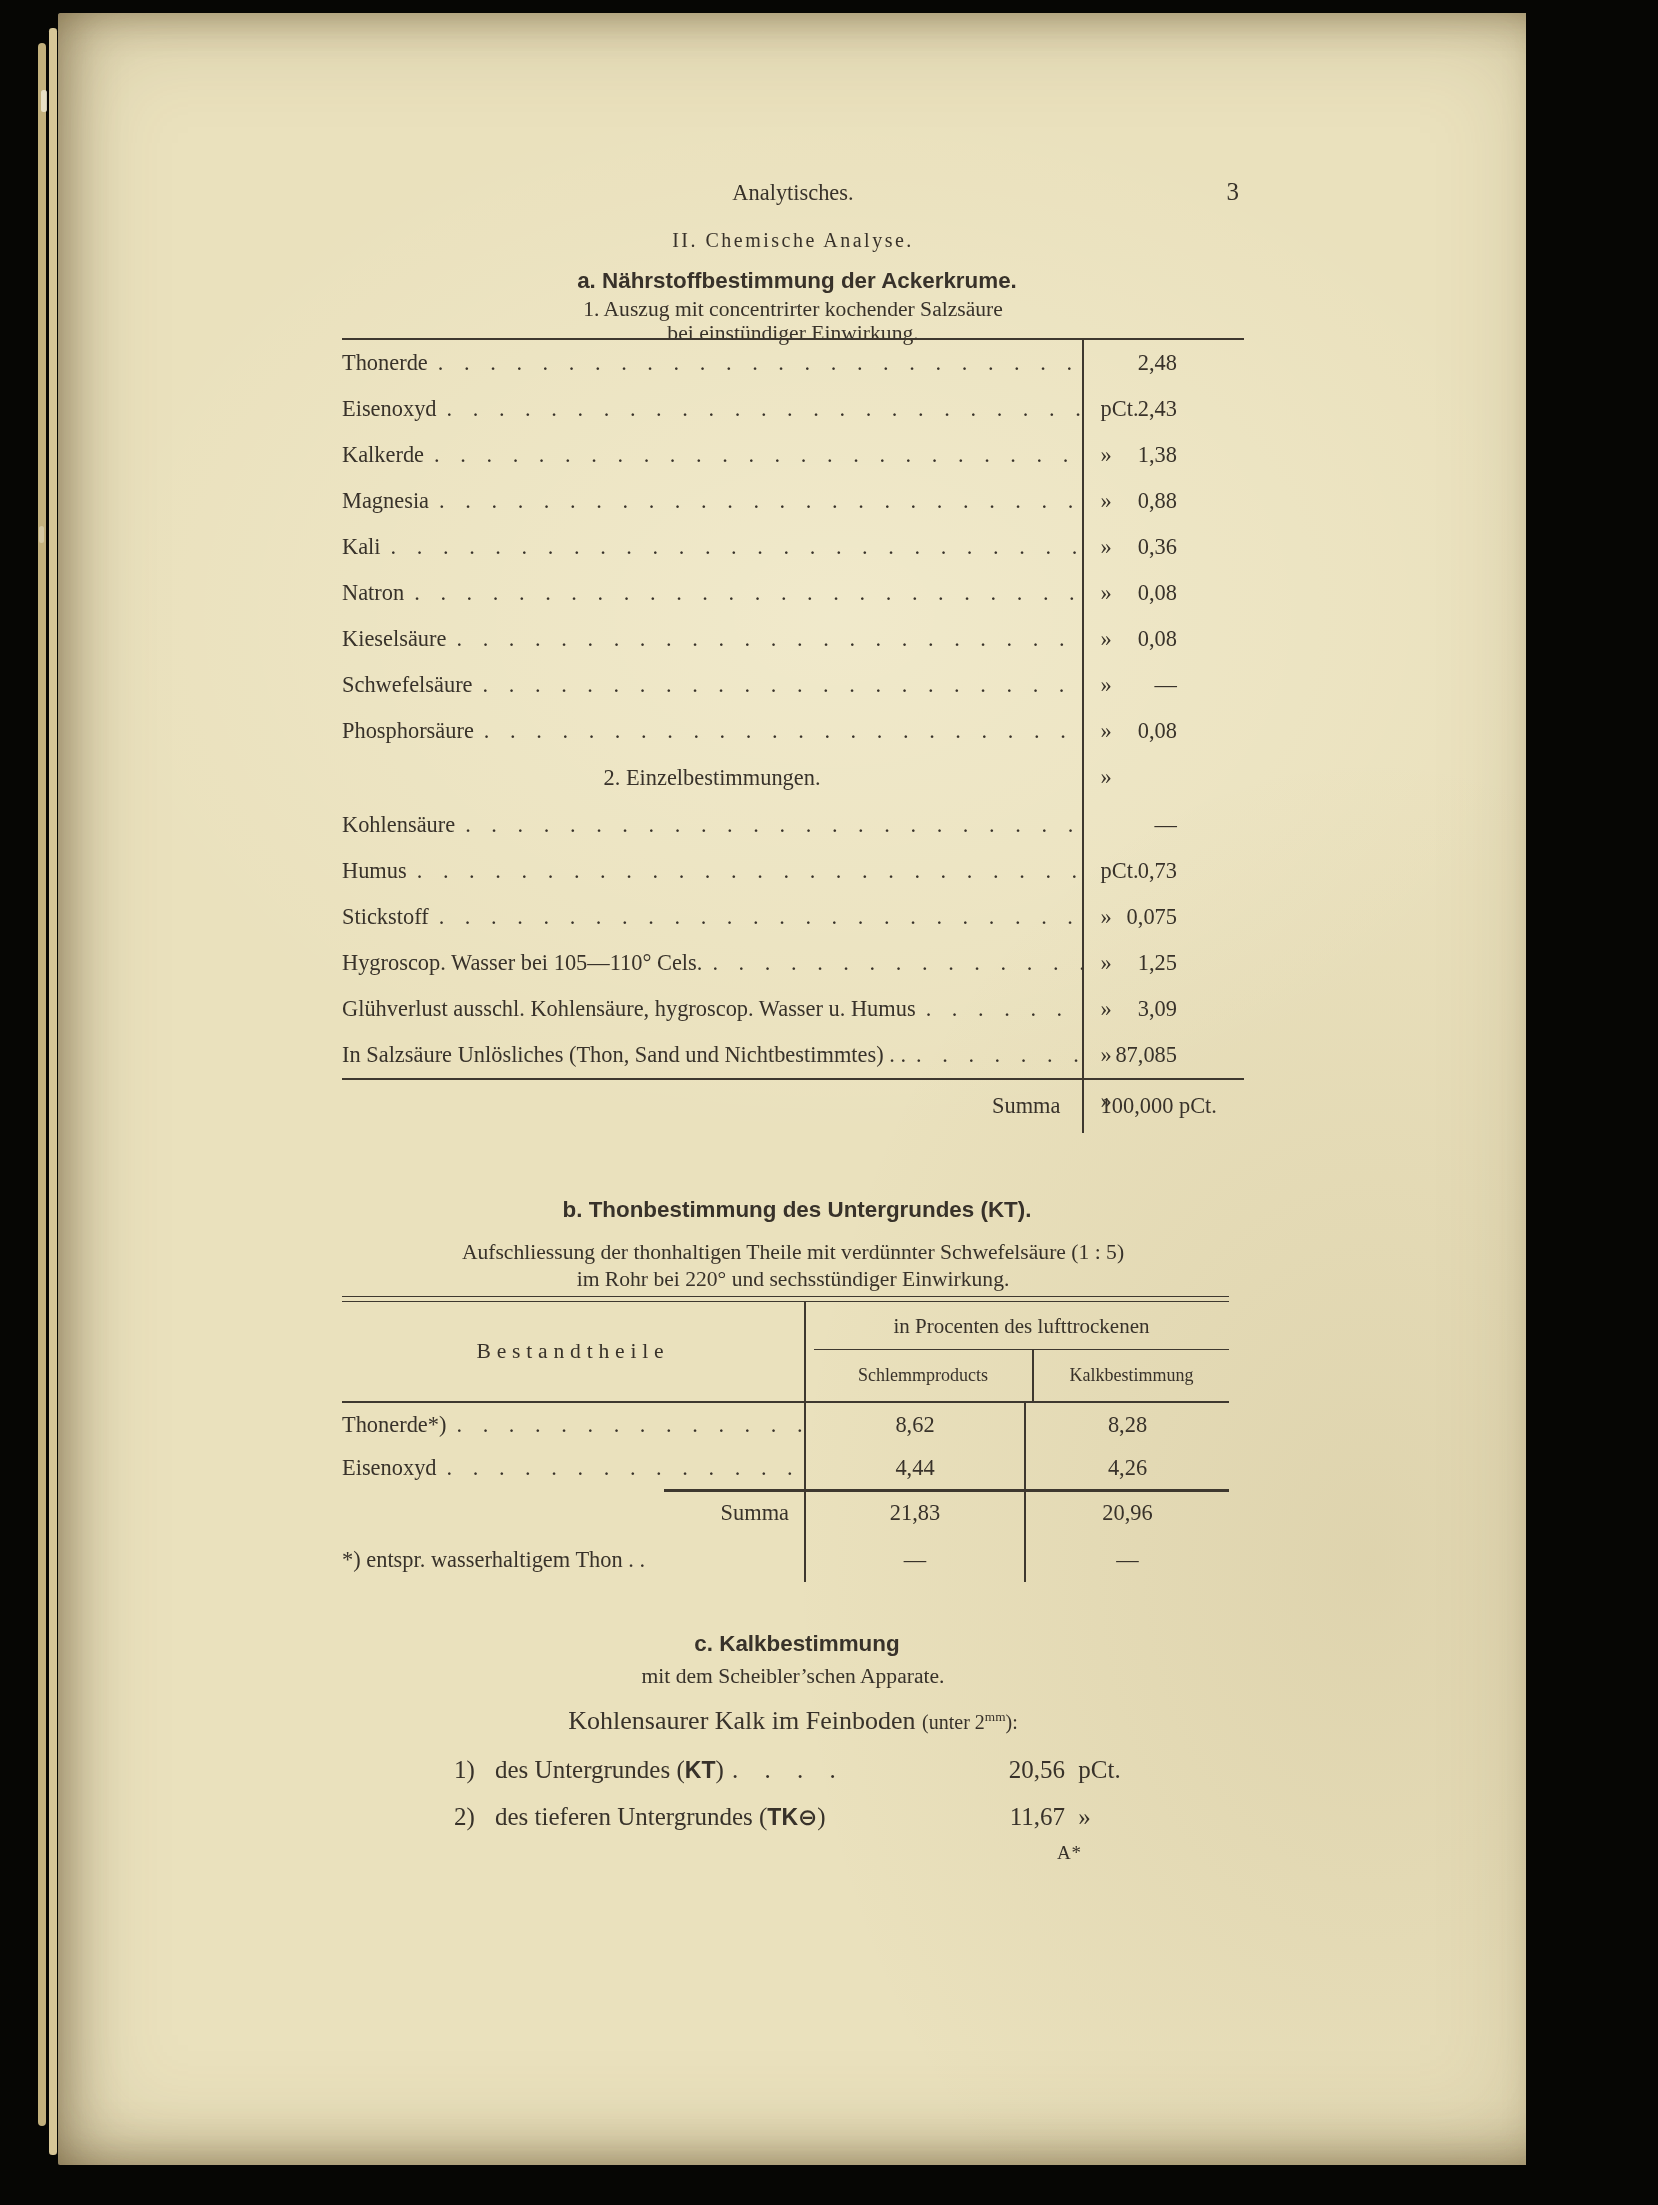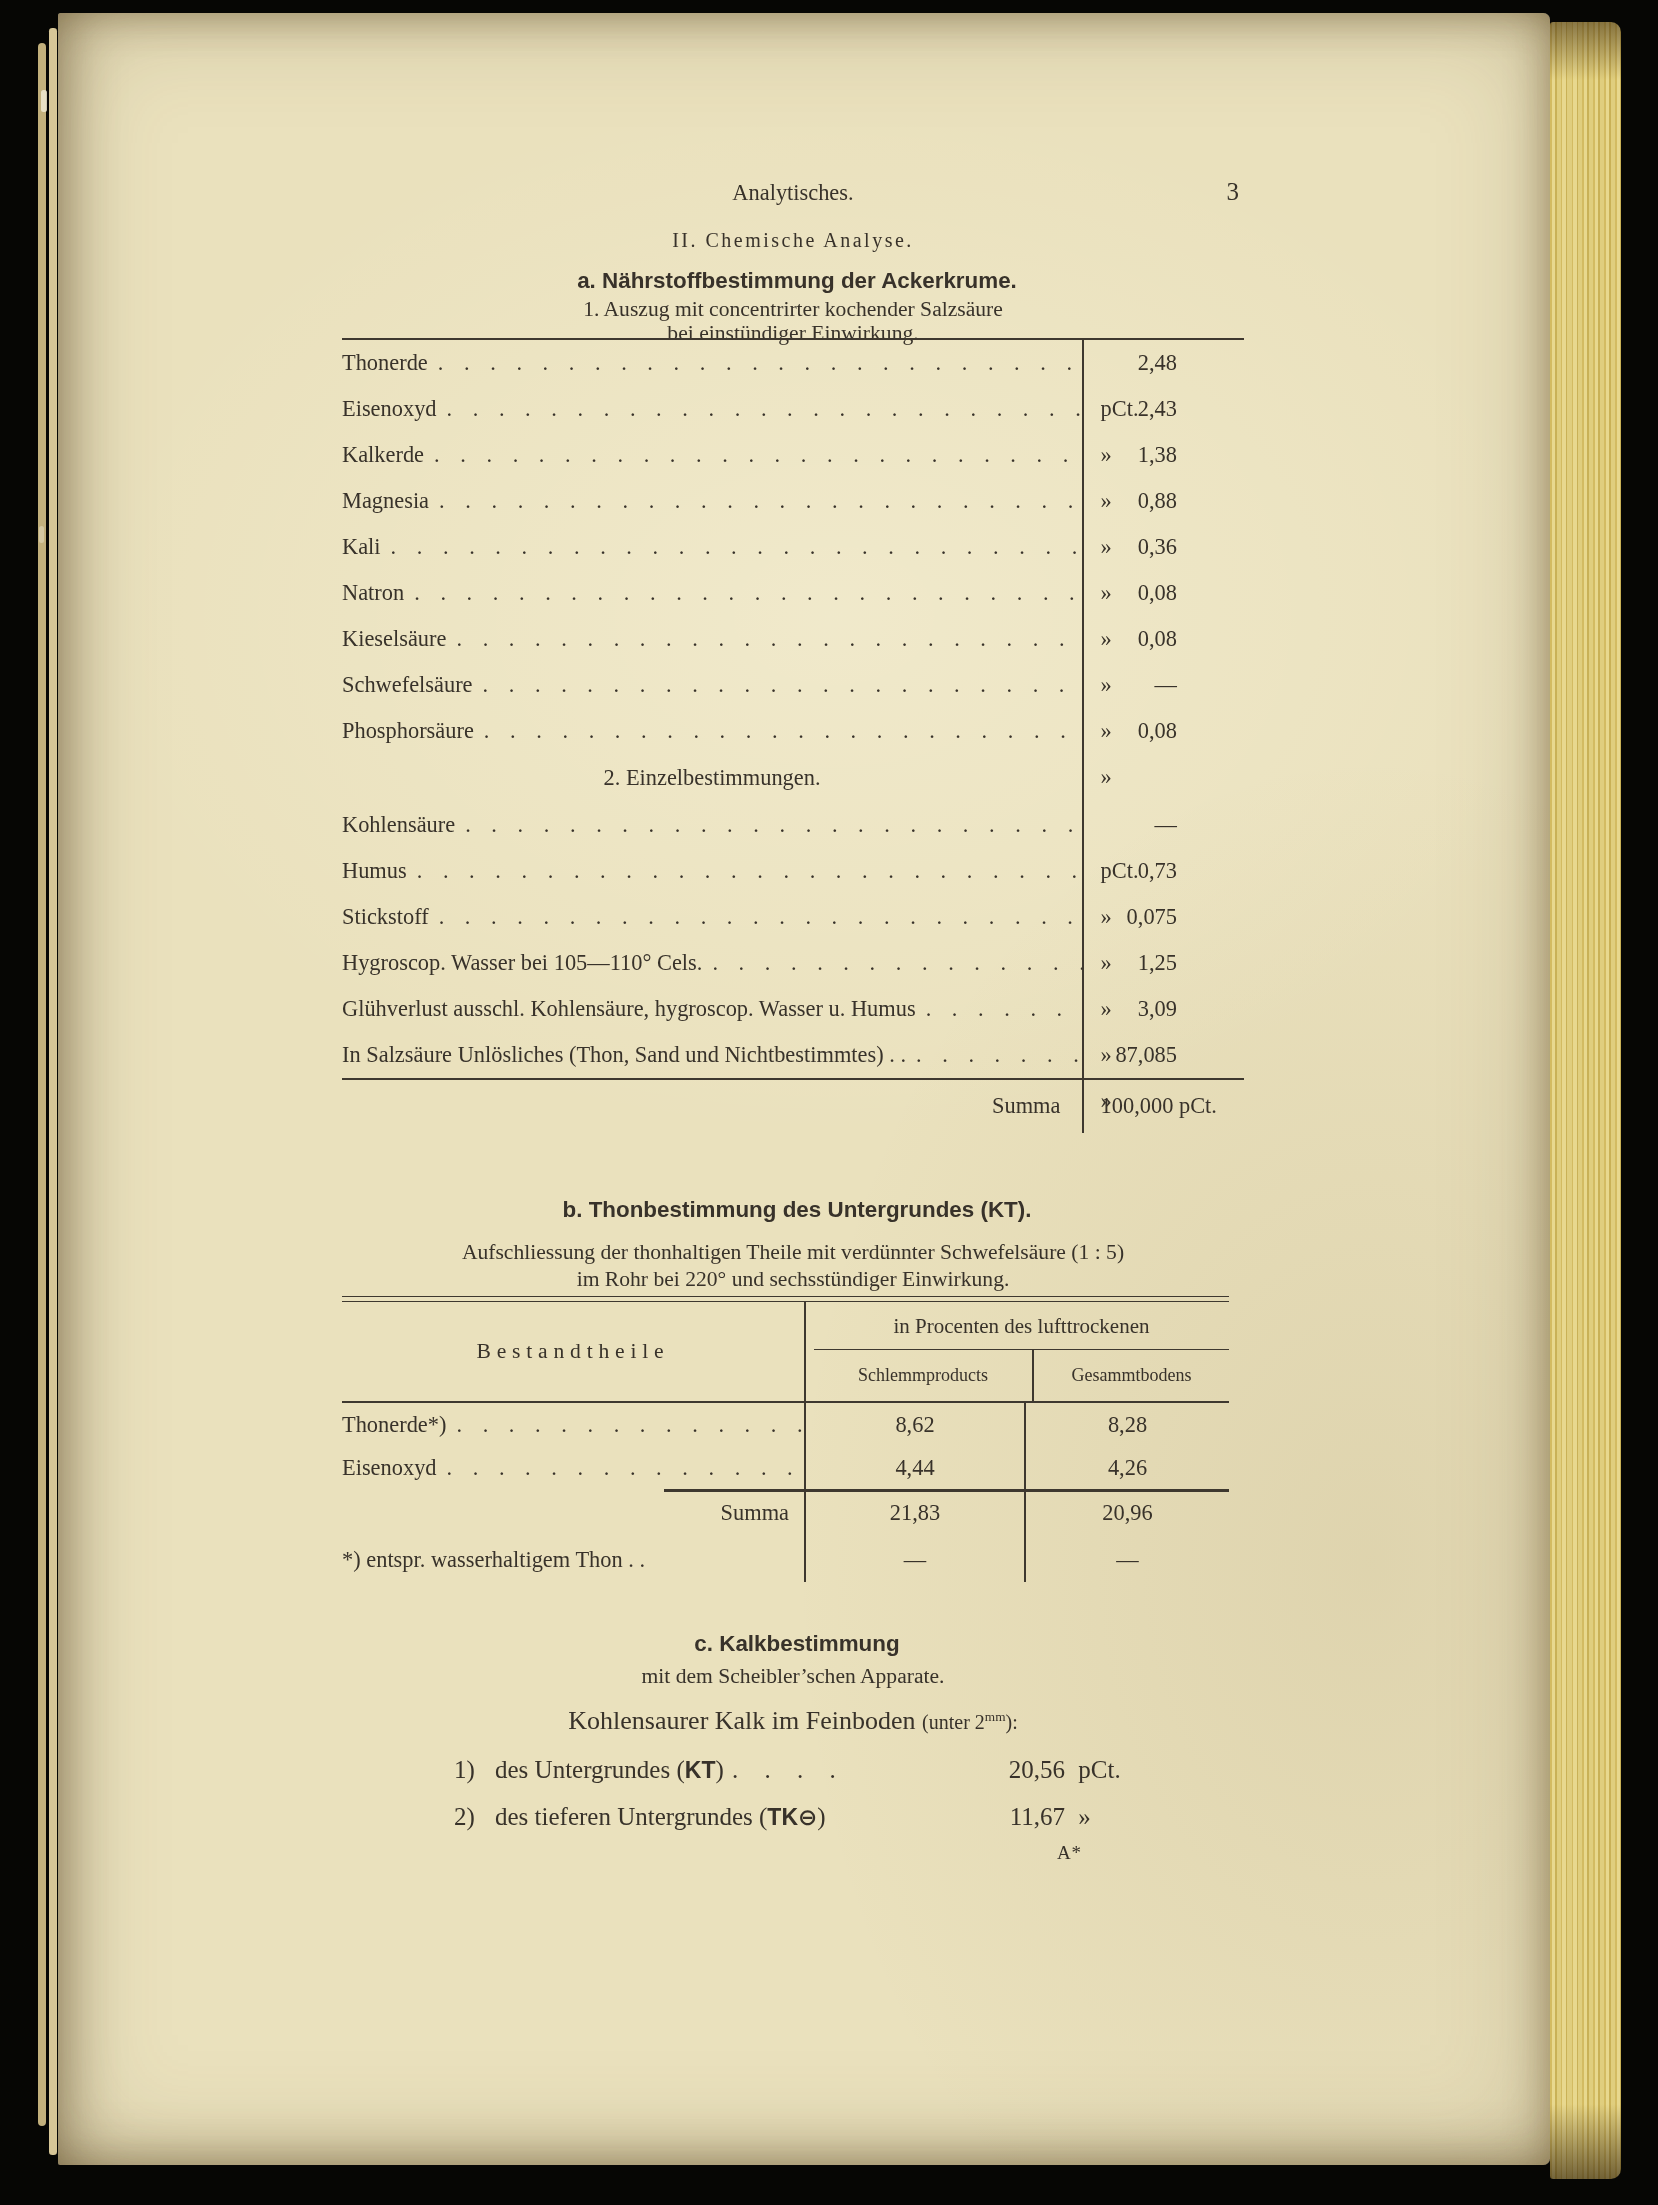--- a/index.html
+++ b/index.html
@@ -5,21 +5,21 @@
 <style>
   * { box-sizing: border-box; margin: 0; padding: 0; }
   :root{
     --paper:#eae1bd;
     --ink:#38322a;
     --rule:#3e382f;
     --bg:#060604;
   }
   html,body{ background:var(--bg); }
   .viewport{
-    position:relative; width:1658px; height:2205px; overflow:hidden;
+    position:relative; width:1526px; height:2205px; overflow:hidden;
     background:var(--bg);
     font-family:"Liberation Serif","DejaVu Serif",serif;
     color:var(--ink);
   }
   
   .edge-strip{
     position:absolute; left:1550px; top:21.6px; width:71px; height:2157px;
     background:
       linear-gradient(180deg, rgba(60,40,10,.55), rgba(0,0,0,0) 58px),
       linear-gradient(0deg, rgba(40,25,5,.6), rgba(0,0,0,0) 75px),
@@ -311,21 +311,21 @@
       <div class="intro bi2">im Rohr bei 220° und sechsstündiger Einwirkung.</div>
 
       <div class="t2">
         <div class="t2-doublerule"></div>
         <div class="t2-header">
           <div class="t2-hlabel">Bestandtheile</div>
           <div class="t2-hright">
             <div class="t2-hspan">in Procenten des lufttrockenen</div>
             <div class="t2-hcols">
               <div class="t2-hc1">Schlemmproducts</div>
-              <div class="t2-hc2">Gesammtbodens</div>
+              <div class="t2-hc2">Kalkbestimmung</div>
             </div>
           </div>
         </div>
         <div>
             <div class="t2-row">
               <div class="t2-rlabel">
                 <span class="t1-label">Thonerde*)</span>
                 <span class="dots">. . . . . . . . . . . . . . . . . . . . . . . . . . . . . . . . . . . . . . . . . . . . . . . . . . . . . . . . . . . . . . . . . . . . . . . . . . . . . . . . </span>
               </div>
               <div class="t2-c1">8,62</div>

